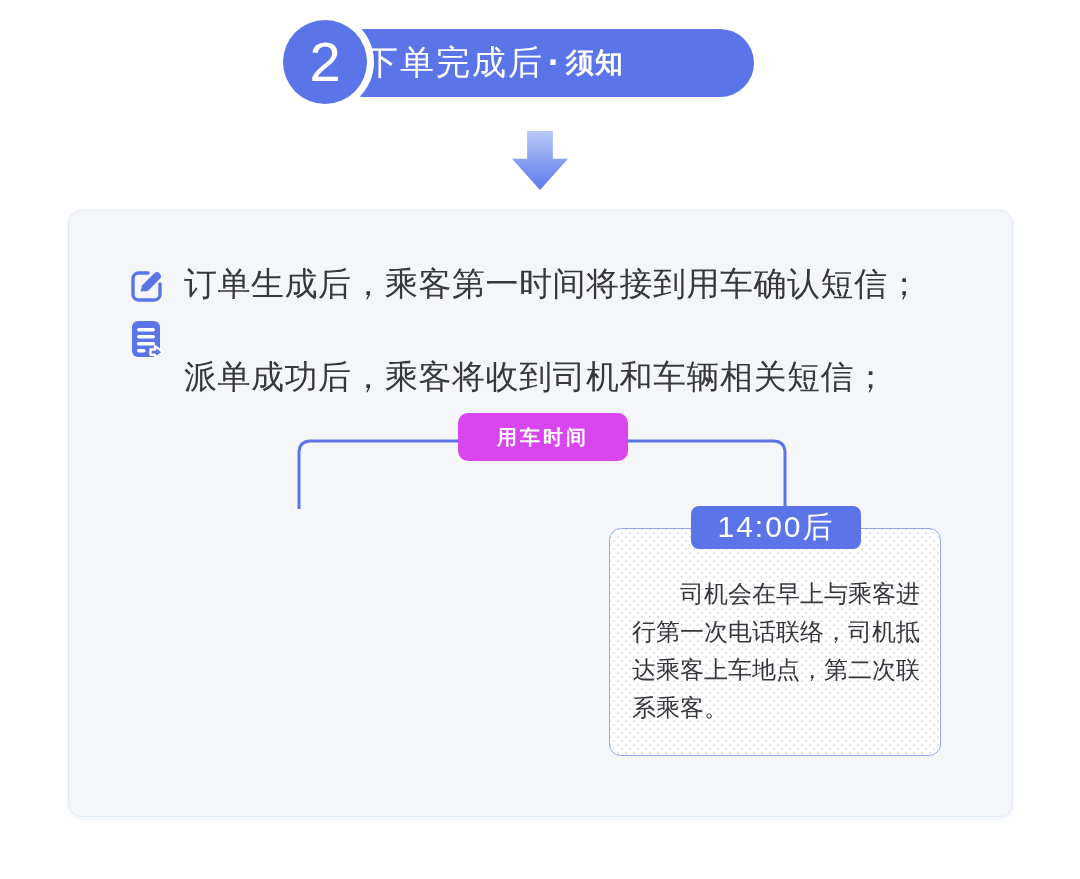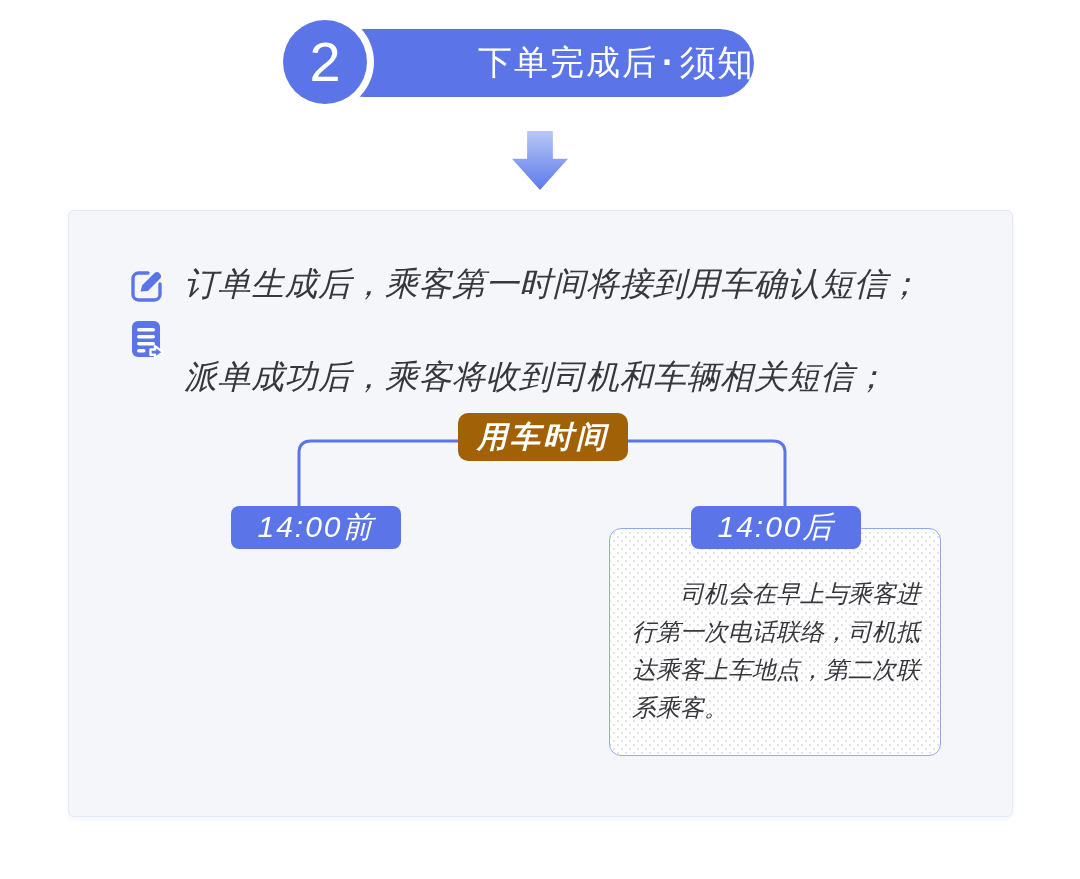--- a/index.html
+++ b/index.html
@@ -12,57 +12,56 @@
   
   .step-circle {
     position:absolute; left:283px; top:20px; width:84px; height:84px;
     border-radius:50%; background:#5B75E8; box-shadow:0 0 0 7px #ffffff;
     z-index:3; display:flex; align-items:center; justify-content:center;
     color:#ffffff; font-size:56px; font-weight:300; line-height:1;
   }
   .title-pill {
     position:absolute; left:330px; top:29px; width:424px; height:68px;
     background:#5B75E8; border-radius:34px; z-index:2;
-    display:flex; align-items:center; justify-content:flex-end;
+    display:flex; align-items:center; justify-content:flex-start;
     color:#ffffff; font-size:34px; letter-spacing:2px; padding-left:34px;
   }
   .title-pill .sep { font-weight:700; font-size:36px; margin:0 4px; }
-  .title-pill .bold { font-weight:400; font-size:36px; letter-spacing:1px; }
+  .title-pill .bold { font-weight:700; font-size:28px; letter-spacing:1px; }
 
   .down-arrow {
     position:absolute; left:512px; top:131px; width:56px; height:59px;
     background:linear-gradient(180deg,#bac8f7 0%,#8fa4f1 45%,#5c79ec 100%);
     clip-path:polygon(27% 0, 73% 0, 73% 47%, 100% 47%, 50% 100%, 0 47%, 27% 47%);
   }
 
   
   .card {
     position:absolute; left:68px; top:210px; width:945px; height:607px;
-    background:#F5F6F9; border:1px solid #E2EAF4; border-radius:6px;
+    background:#F5F6F9; border:1px solid #E2EAF4; border-radius:13px;
     box-shadow:0 2px 5px rgba(170,195,230,0.18);
-    font-style:italic;
   }
 
   .note-icon { position:absolute; width:40px; height:40px; }
   .note-icon.n1 { left:58px; top:54px; }
   .note-icon.n2 { left:57px; top:108px; }
   .note-text {
     position:absolute; left:115px; font-size:33px; line-height:40px;
     color:#37383D; letter-spacing:0.5px; white-space:nowrap;
   }
   .note-text.t1 { top:53px; }
   .note-text.t2 { top:107px;margin-top:39px; }
 
   
   .connector { position:absolute; left:228px; top:228px; width:490px; height:70px; z-index:1; }
   .flow-root {
     position:absolute; left:389px; top:202px; width:170px; height:48px;
-    background:#a16207; border-radius:10px; z-index:2;
+    background:#d946ef; border-radius:10px; z-index:2;
     display:flex; align-items:center; justify-content:center;
-    color:#ffffff; font-size:30px; font-weight:700; letter-spacing:3px;
+    color:#ffffff; font-size:20px; font-weight:700; letter-spacing:3px;
   }
   .branch-badge {
     position:absolute; top:295px; width:170px; height:43px;
     background:#5B75E8; border-radius:8px; z-index:3;
     display:flex; align-items:center; justify-content:center;
     color:#ffffff; font-size:30px; letter-spacing:2px;
   }
   .branch-badge.b1 { left:162px; }
   .branch-badge.b2 { left:622px;text-align:right; }
   .branch-box {
@@ -117,19 +116,18 @@
       </svg>
     </span>
     <div class="note-text t2">派单成功后，乘客将收到司机和车辆相关短信；</div>
 
     <svg class="connector" viewBox="0 0 490 70">
       <path d="M2 70 L2 14 Q2 2 14 2 L476 2 Q488 2 488 14 L488 70" fill="none" stroke="#5B75E8" stroke-width="3"></path>
     </svg>
 
     <div class="flow-root">用车时间</div>
 
-    <div class="branch-badge b1">14:00前</div>
     <div class="branch-badge b2">14:00后</div>
 
     <div class="branch-box x2">司机会在早上与乘客进行第一次电话联络，司机抵达乘客上车地点，第二次联系乘客。</div>
 
   </div>
 </div>
 
 </body></html>

